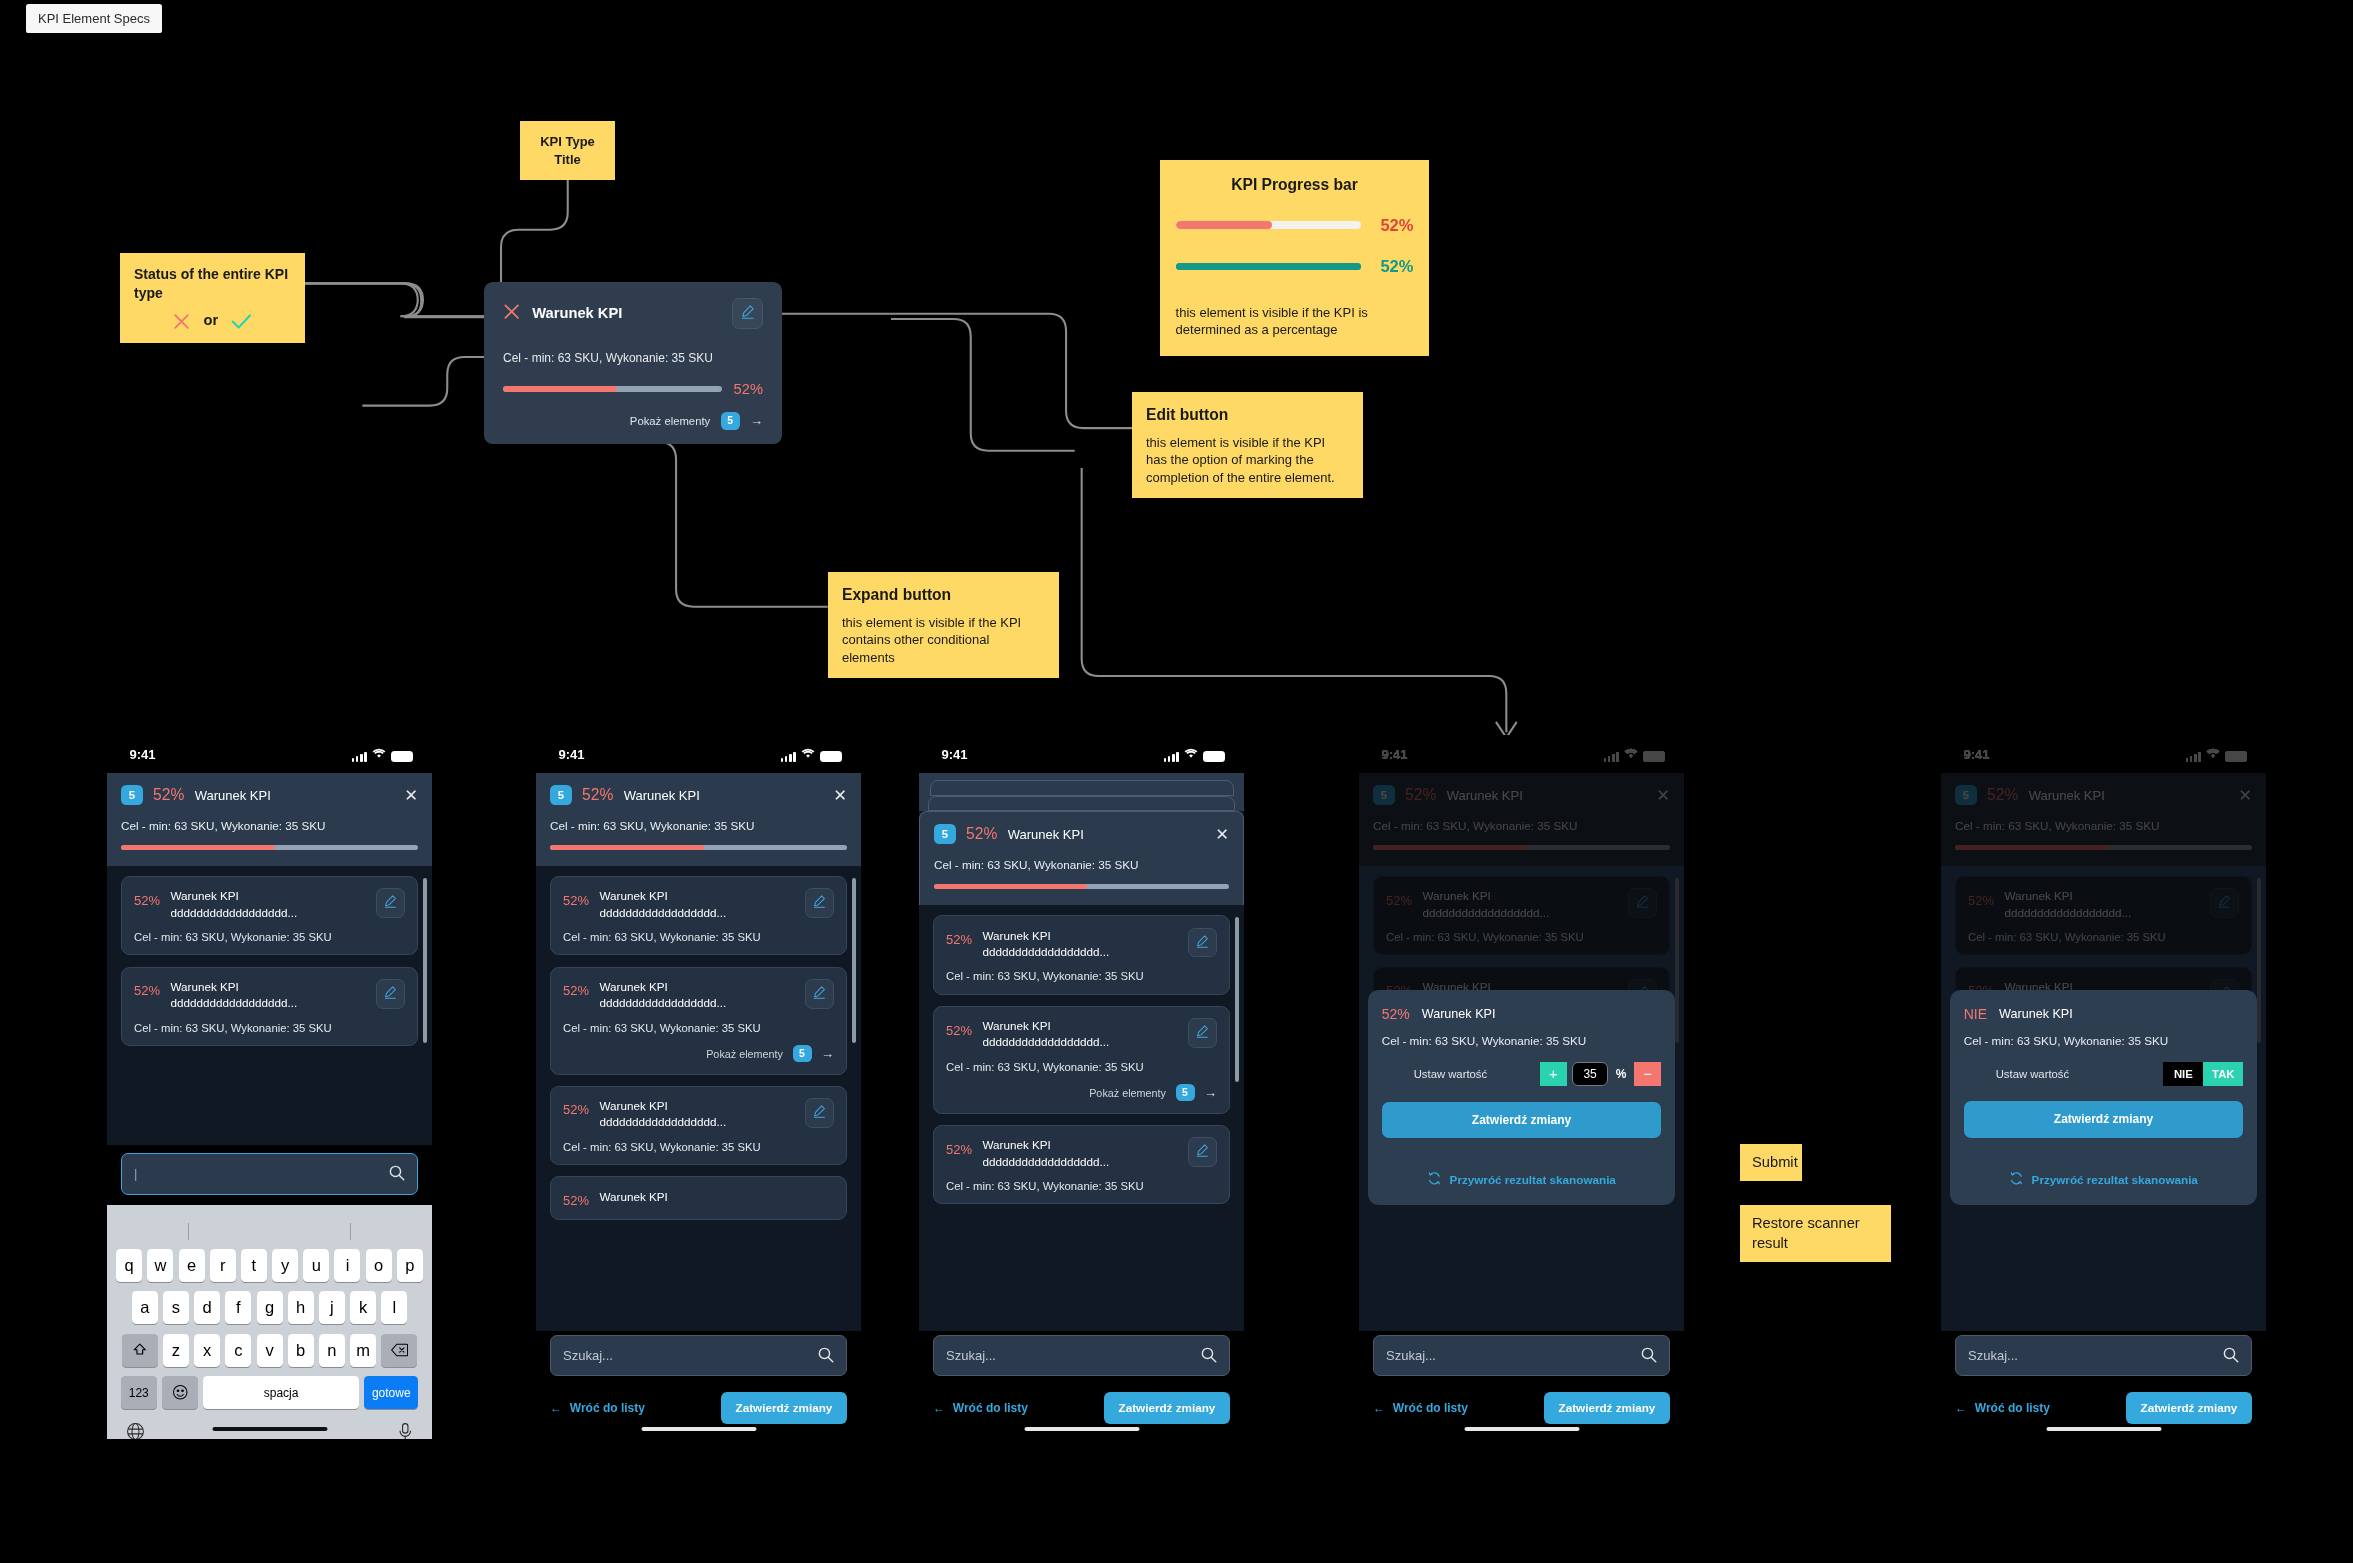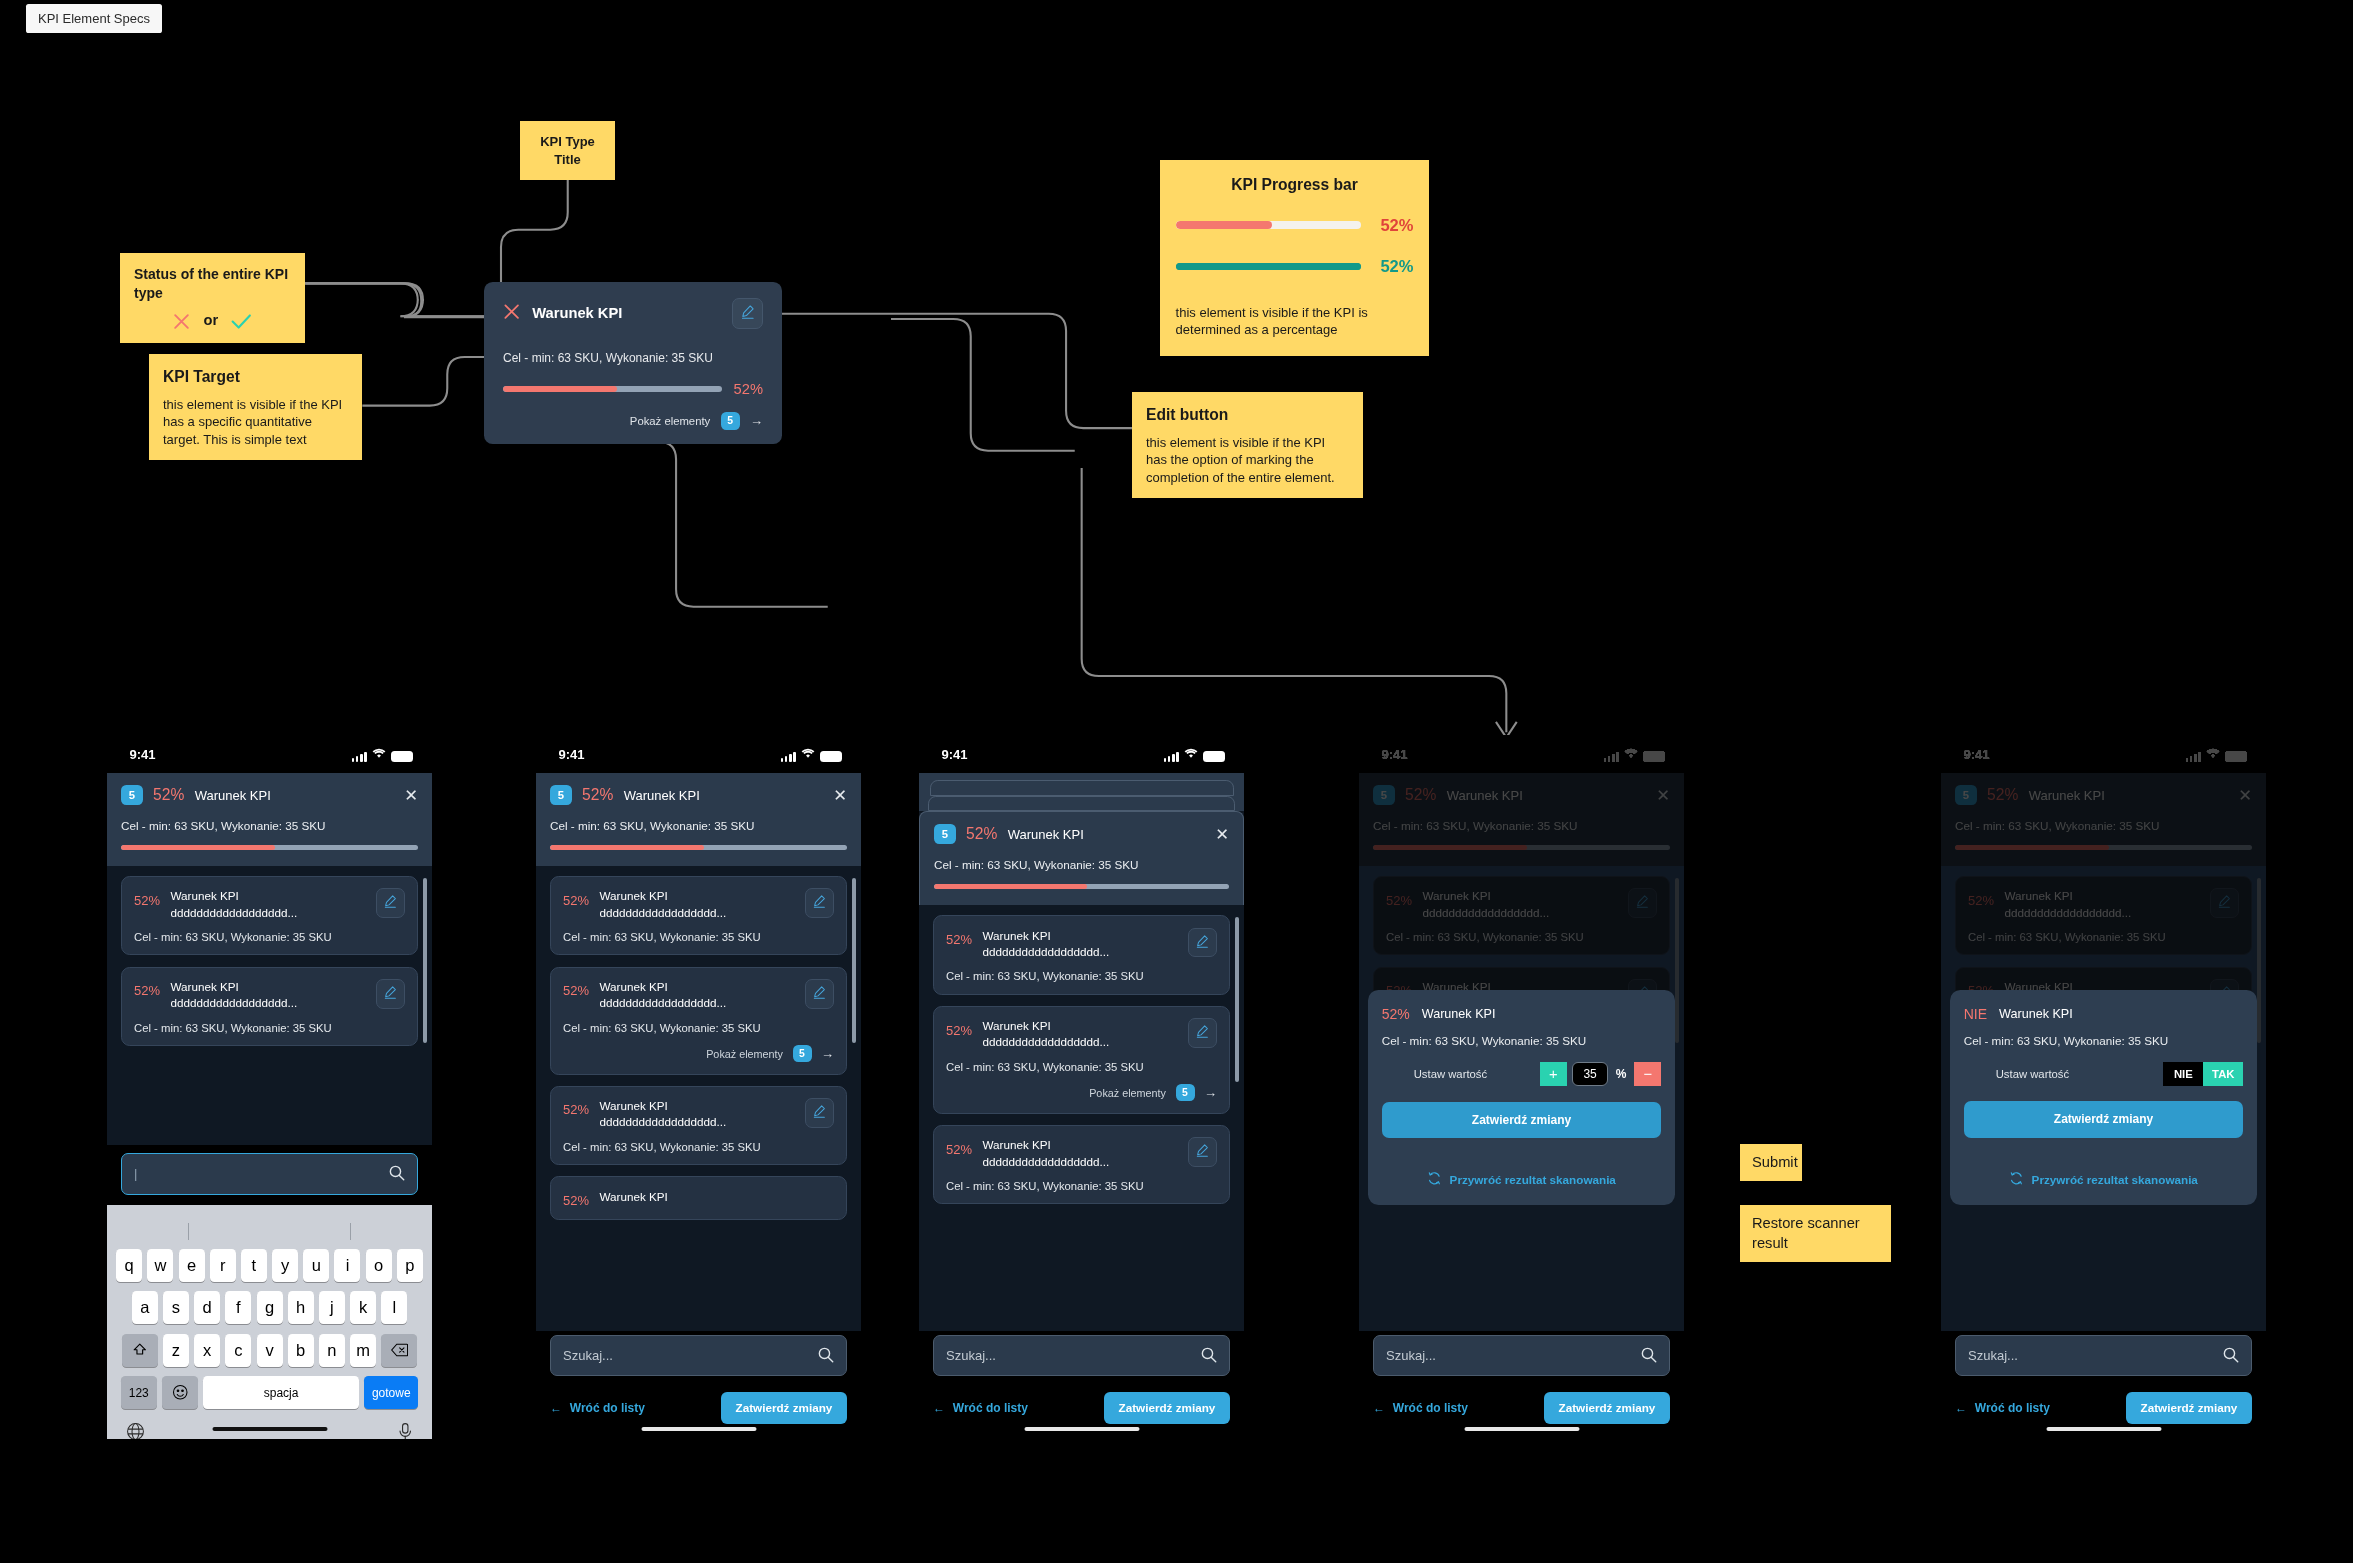--- a/index.html
+++ b/index.html
@@ -252,24 +252,20 @@
       </span>
       <span>or</span>
       <span class="ico-check">
         <svg viewBox="0 0 26 22" width="22.5" height="19">
             <path d="M3 11 L10 18 L23 4" stroke="#2ad2b0" stroke-width="2.4" fill="none" stroke-linecap="round" stroke-linejoin="round"></path>
           </svg>
       </span>
     </div>
   </div>
 
-  <div class="note" style="left:149px;top:354px;width:213px;">
-    <div class="note-title">KPI Target</div>
-    <div class="note-body">this element is visible if the KPI has a specific quantitative target. This is simple text</div>
-  </div>
 
   <div class="note" style="left:1160px;top:160px;width:269px;padding:14px 15.6px 17.3px 15.6px;">
     <div class="note-title center">KPI Progress bar</div>
     <div class="pb-row">
       <div class="pb-track">
         <div class="pb-fill" id="pbfill1" style="width: 52%; background: rgb(244, 119, 111);"></div>
       </div>
       <div class="pb-pct" id="pbpct1" style="color: rgb(224, 68, 58);">52%</div>
     </div>
     <div class="pb-row">
@@ -279,20 +275,24 @@
       <div class="pb-pct" id="pbpct2" style="color: rgb(18, 153, 138);">52%</div>
     </div>
     <div class="note-body" style="margin-top:26px;">this element is visible if the KPI is determined as a percentage</div>
   </div>
 
   <div class="note" style="left:1132px;top:392px;width:231px;">
     <div class="note-title">Edit button</div>
     <div class="note-body">this element is visible if the KPI has the option of marking the completion of the entire element.</div>
   </div>
 
+  <div class="note" style="left:828px;top:572px;width:231px;">
+    <div class="note-title">Expand button</div>
+    <div class="note-body">this element is visible if the KPI contains other conditional elements</div>
+  </div>
 
   <div class="note plain" style="left:1740px;top:1144px;width:62px;">
     <span>Submit</span>
   </div>
 
   <div class="note plain" style="left:1740px;top:1205px;width:151px;">
     <span>Restore scanner result</span>
   </div>
 
   <div class="spec-card" style="left:484px;top:282px;width:298px;">

